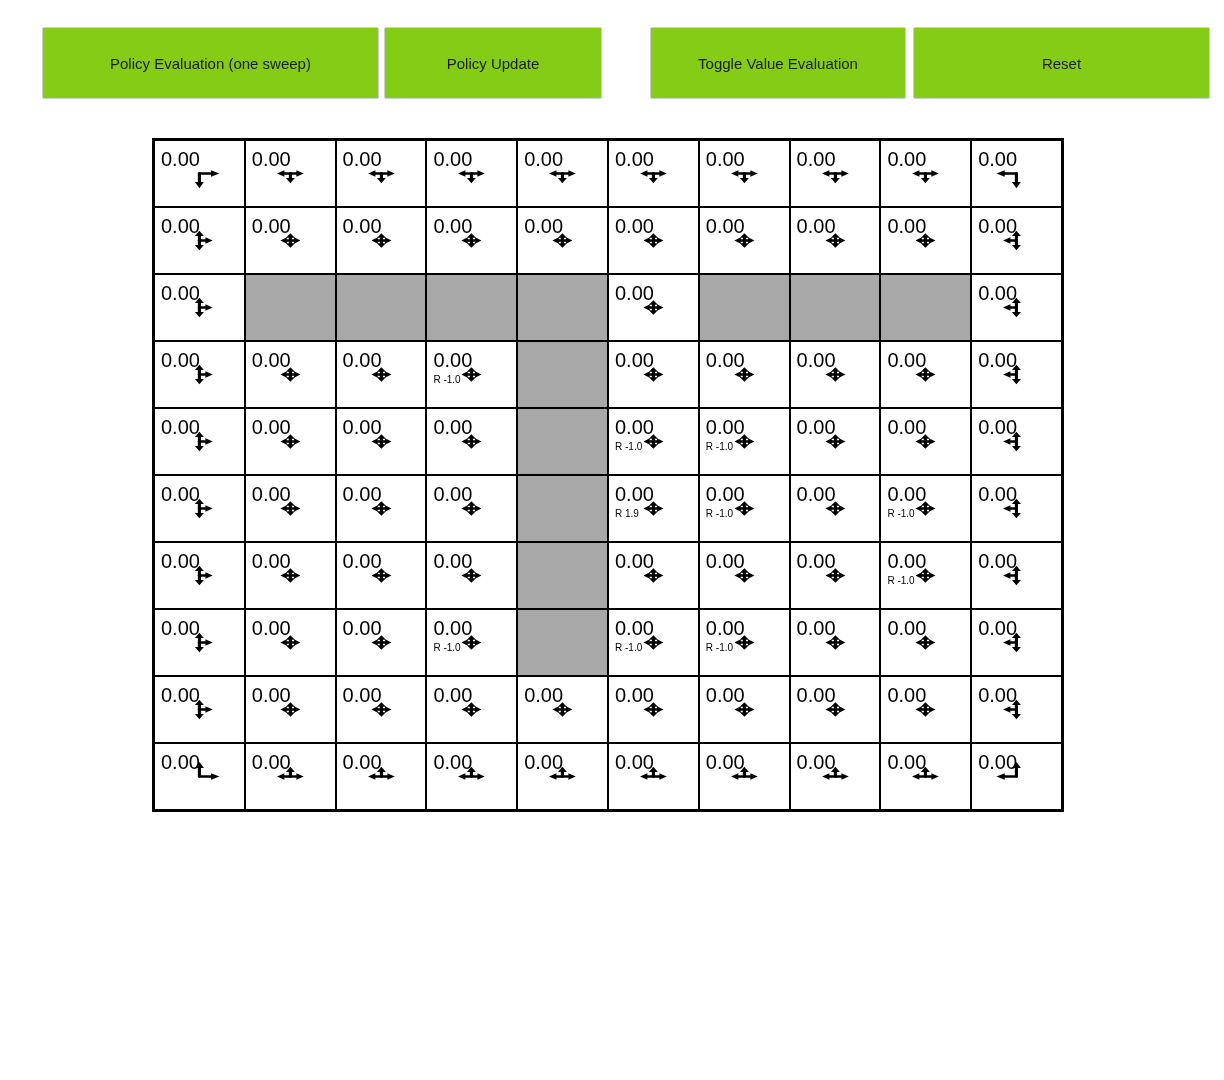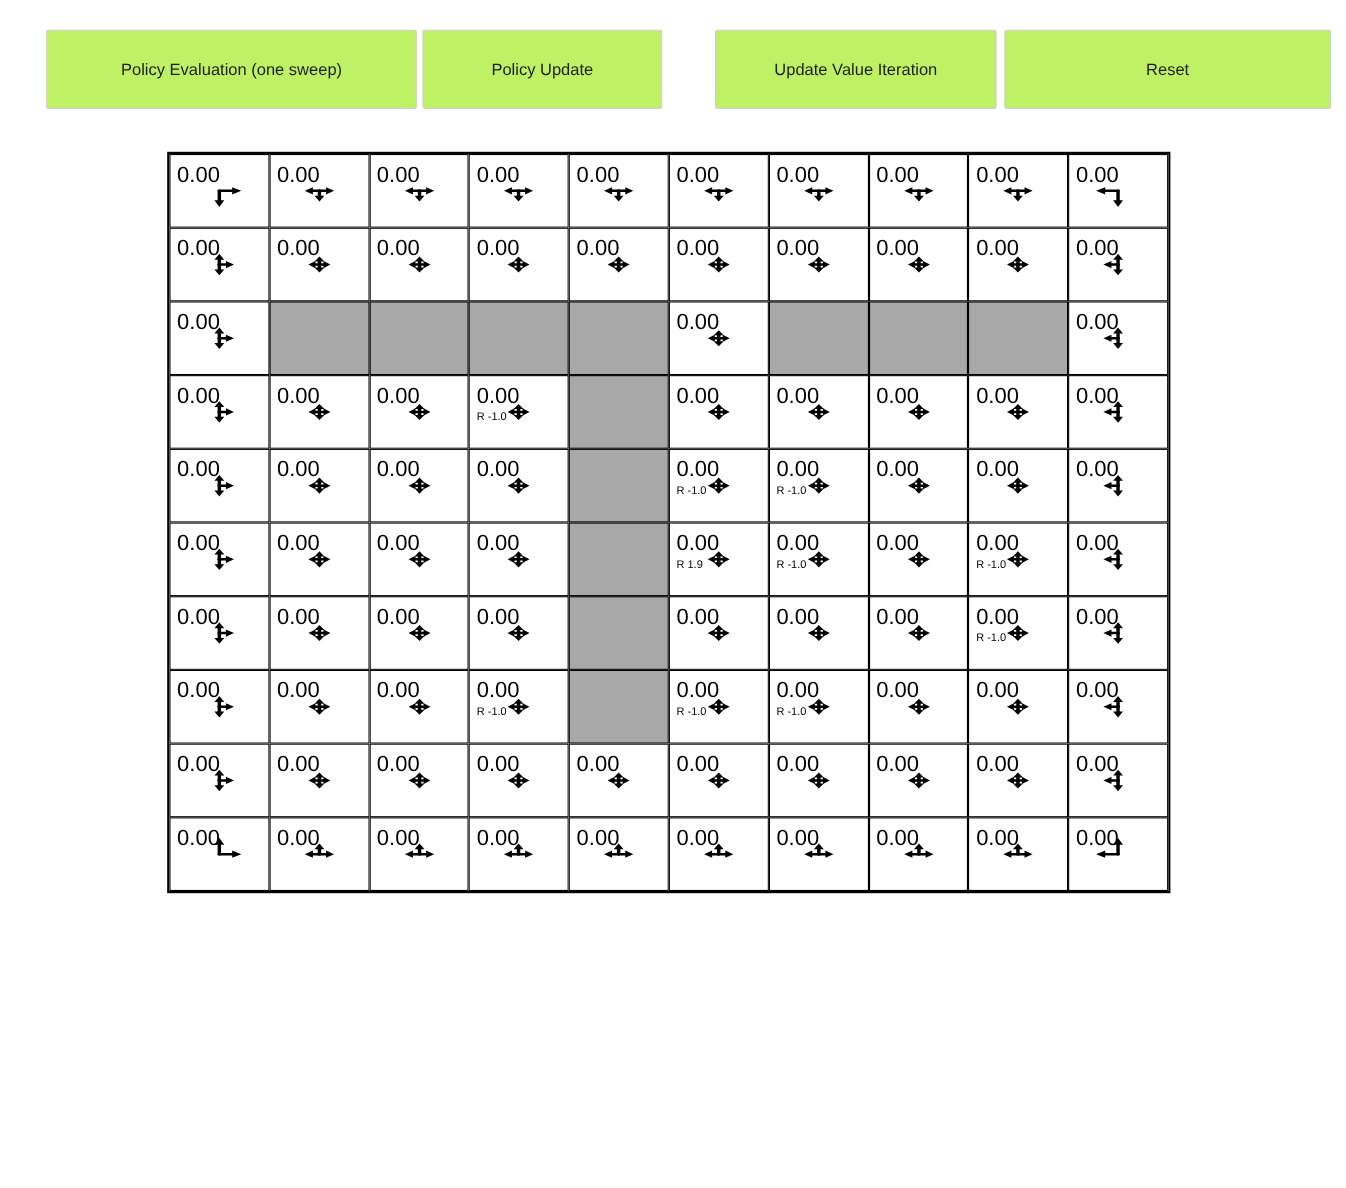--- a/index.html
+++ b/index.html
@@ -6,21 +6,21 @@
   html,body { background:#fff; }
   body {
     width: 1224px; height: 1080px;
     position: relative;
     font-family: "Liberation Sans", sans-serif;
     color:#000;
     overflow: hidden;
   }
   .btn {
     position: absolute; top: 27px; height: 72px;
-    background: #bef264;
+    background: #84cc16;
     border: 1px solid #cfcfcf;
     border-radius: 2px;
     font-family: "Liberation Sans", sans-serif;
     font-size: 15px;
     color: #1d1d1d;
     cursor: pointer;
     text-align: center;
   }
   .btn-0 { left: 42px;  width: 337px; }
   .btn-1 { left: 384px; width: 218px; }
@@ -52,21 +52,21 @@
     width: 100%; height: 100%;
     z-index: 2;
   }
 </style>
 </head>
 <body>
 
 <div class="toolbar">
   <button class="btn btn-0">Policy Evaluation (one sweep)</button>
   <button class="btn btn-1">Policy Update</button>
-  <button class="btn btn-2">Update Value Iteration</button>
+  <button class="btn btn-2">Toggle Value Evaluation</button>
   <button class="btn btn-3">Reset</button>
 </div>
 
 <div class="grid">
     <div class="cell">
       <div class="val">0.00</div>
       <svg viewBox="0 0 91 91" preserveAspectRatio="none" class="arrows">
         <line x1="45.5" y1="45.5" x2="45.5" y2="57.475" stroke="#000000" stroke-width="3.2" stroke-linecap="round"></line>
         <polygon points="45.5,65.975 40.9,57.475 50.1,57.475" fill="#000000"></polygon>
         <line x1="45.5" y1="45.5" x2="57.475" y2="45.5" stroke="#000000" stroke-width="3.2" stroke-linecap="round"></line>

